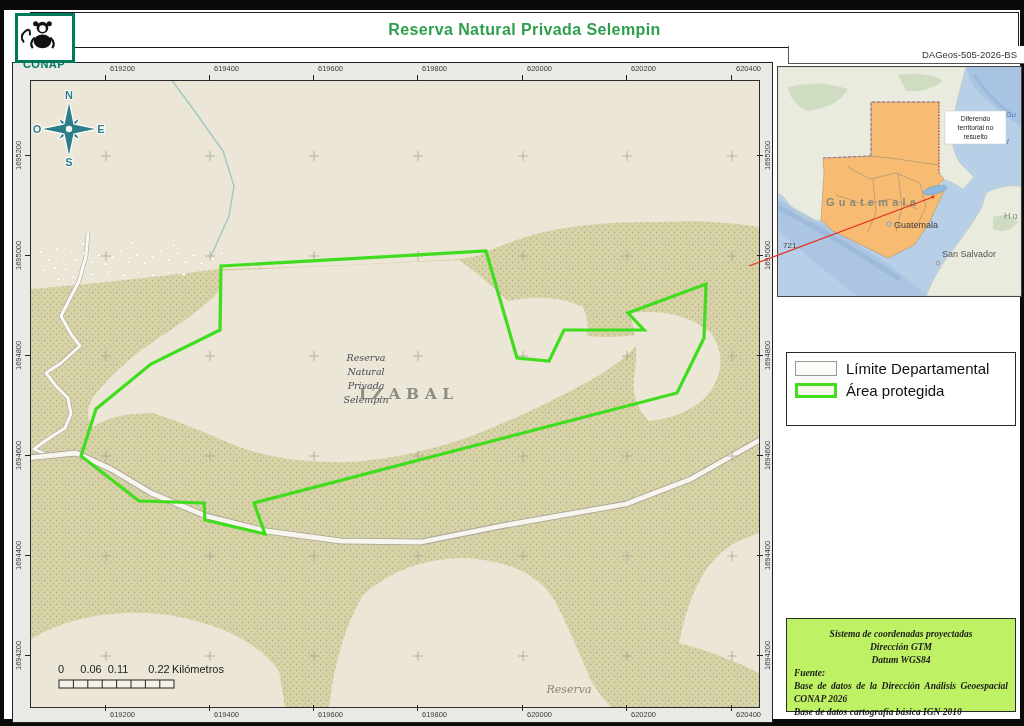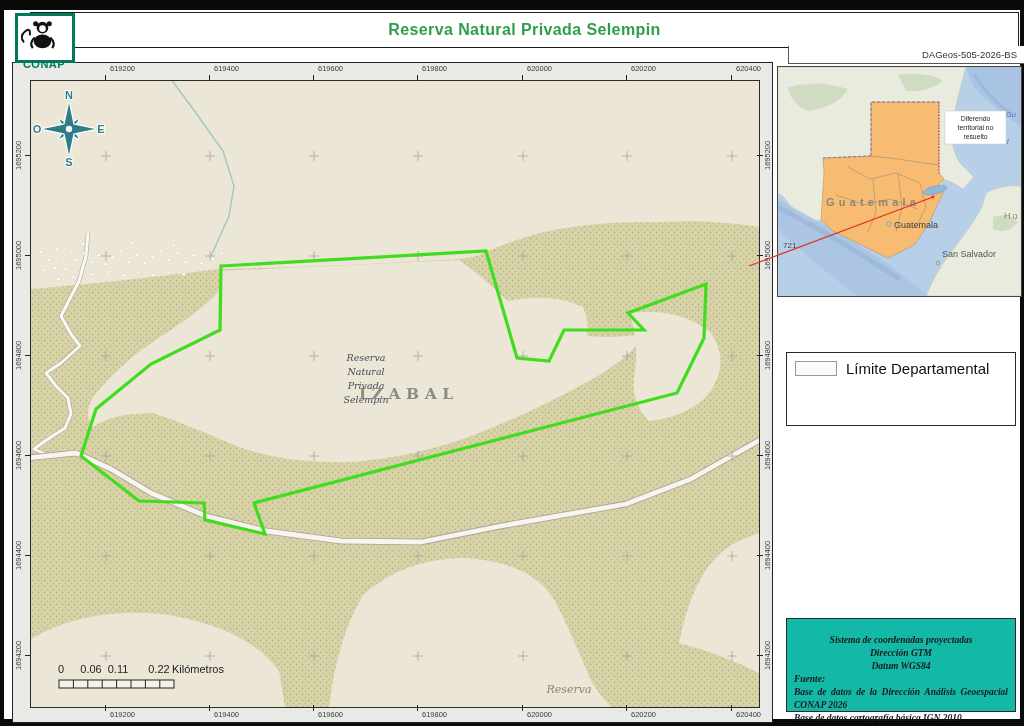--- a/index.html
+++ b/index.html
@@ -32,23 +32,23 @@
   #inset-wrap{left:777px;top:66px;width:243px;height:229px;border:1.6px solid #444;z-index:2;background:#b7cfe7;}
   #legend-box{left:786px;top:352px;width:230px;height:74px;border:1.4px solid #2a2a2a;background:#fff;
               z-index:2;padding:4px 8px;box-sizing:border-box;}
   #legend-title{font-size:15px;color:#191919;margin-bottom:4px;}
   .legend-row{display:flex;align-items:center;height:22px;}
   .legend-swatch{width:42px;height:15px;margin-right:9px;box-sizing:border-box;}
   .sw-dept{background:#fbfbf8;border:1px solid #9a9a9a;}
   .sw-prot{background:#f6f6ef;border:3px solid #3fdd1e;}
   .legend-label{font-size:15px;color:#111;}
 
-  #credits-box{left:786px;top:618px;width:230px;height:94px;border:1.4px solid #2a2a2a;background:#14b8a6;
+  #credits-box{left:786px;top:618px;width:230px;height:94px;border:1.4px solid #2a2a2a;background:#bef264;
                z-index:2;font-family:"Liberation Serif",serif;font-style:italic;font-weight:bold;
-               font-size:9.5px;color:#1a1a1a;padding:15px 7px;box-sizing:border-box;line-height:13px;}
+               font-size:9.5px;color:#1a1a1a;padding:9px 7px;box-sizing:border-box;line-height:13px;}
   .cred-c{text-align:center;}
   .cred-l{text-align:left;}
   .cred-j{text-align:justify;text-align-last:justify;}
 
   #leader-overlay{left:0;top:0;z-index:50;pointer-events:none;}
   svg text{user-select:none;}
 </style>
 </head>
 <body>
 
@@ -264,20 +264,24 @@
           <text x="197.5" y="72" text-anchor="middle" font-size="6.8" fill="#222">resuelto</text>
         </g>
       </g>
     </svg>
   </div>
 
   <div id="legend-box" class="abs">
     <div class="legend-row">
       <div class="legend-swatch sw-dept"></div>
       <span class="legend-label">Límite Departamental</span>
+    </div>
+    <div class="legend-row">
+      <div class="legend-swatch sw-prot"></div>
+      <span class="legend-label">Área protegida</span>
     </div>
   </div>
 
   <div id="credits-box" class="abs">
     <div class="cred-c">Sistema de coordenadas proyectadas</div>
     <div class="cred-c">Dirección GTM</div>
     <div class="cred-c">Datum WGS84</div>
     <div class="cred-l">Fuente:</div>
     <div class="cred-l cred-j">Base de datos de la Dirección Análisis Geoespacial</div>
     <div class="cred-l">CONAP 2026</div>

